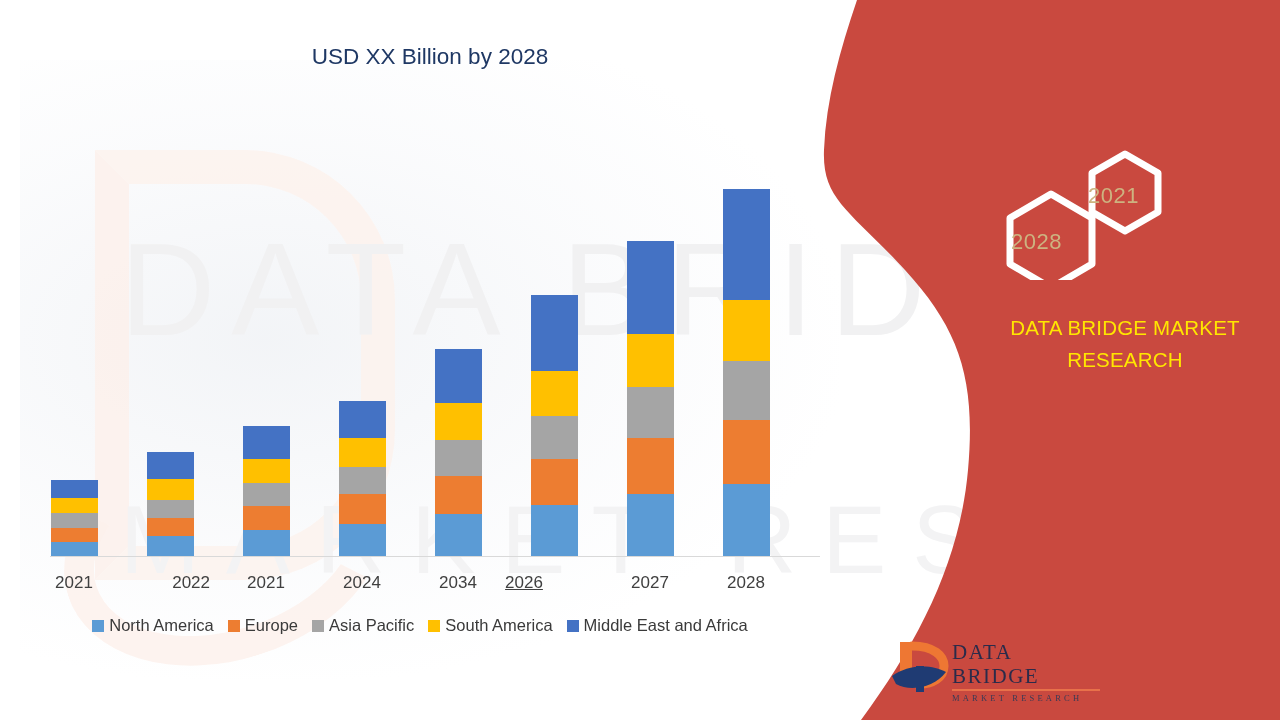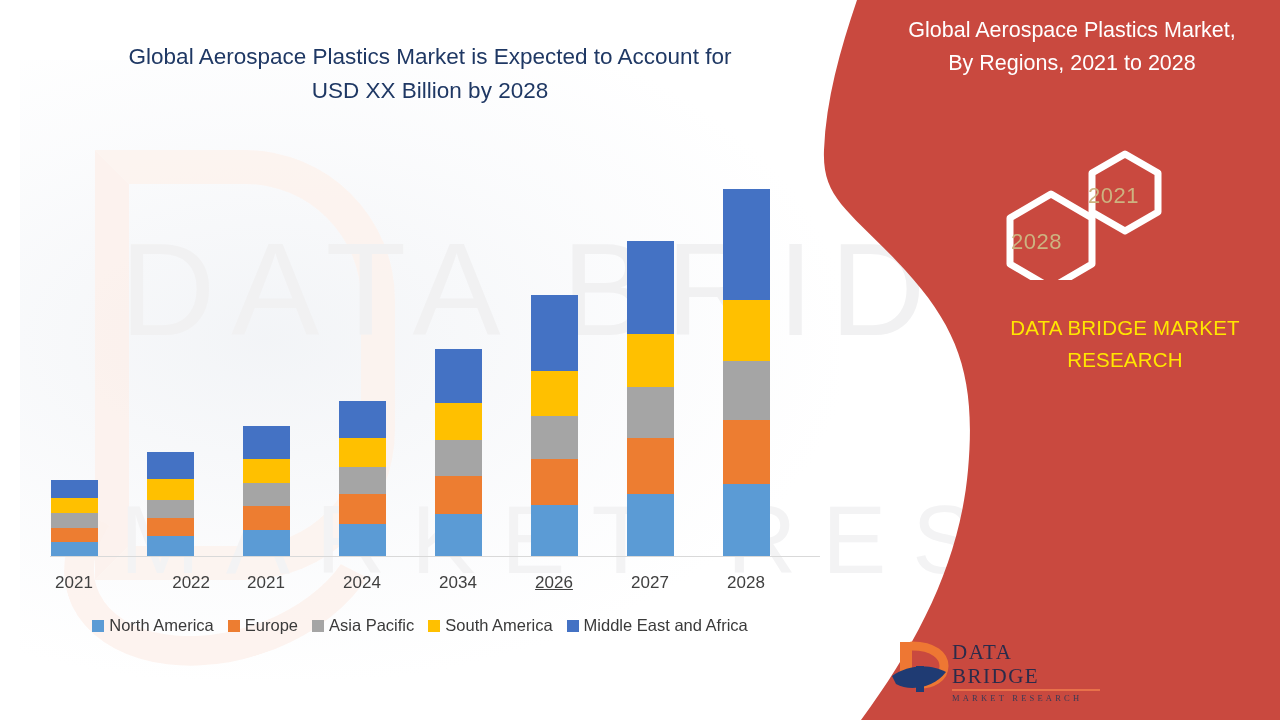--- a/index.html
+++ b/index.html
@@ -179,21 +179,20 @@
 
 <div id="stage">
 
   <div class="wm-soft"></div>
   <div class="wm-b"></div>
   <div class="wm-swoosh"></div>
   <div class="wm-text">DATA BRIDGE</div>
   <div class="wm-text l2">MARKET RESEARCH</div>
 
   <div class="chart-title">
-    <div>Global Aerospace Plastics Market is Expected to Account for</div>
     <div>USD XX Billion by 2028</div>
   </div>
 
   <div class="plot">
     <div class="axis-line"></div>
     <div id="bars">
         <div class="bar" style="left: 50.5px;">
           <div class="seg" style="height: 13.7421px; background: rgb(91, 155, 213);"></div>
           <div class="seg" style="height: 14.7237px; background: rgb(237, 125, 49);"></div>
           <div class="seg" style="height: 14.7237px; background: rgb(165, 165, 165);"></div>
@@ -249,21 +248,21 @@
           <div class="seg" style="height: 60.8579px; background: rgb(255, 192, 0);"></div>
           <div class="seg" style="height: 110.918px; background: rgb(68, 114, 196);"></div>
         </div>
       </div>
     <div class="xlabels" id="xlabels">
         <div class="xlab" style="left: 34px;">2021</div>
         <div class="xlab" style="left: 130px; text-align: right;">2022</div>
         <div class="xlab" style="left: 226px;">2021</div>
         <div class="xlab" style="left: 322px;">2024</div>
         <div class="xlab" style="left: 418px;">2034</div>
-        <div class="xlab" style="left: 514px; text-decoration: underline;">2026</div>
+        <div class="xlab" style="left: 484px; text-decoration: underline;">2026</div>
         <div class="xlab" style="left: 610px;">2027</div>
         <div class="xlab" style="left: 706px;">2028</div>
       </div>
     <div class="legend" id="legend">
         <div class="lg-item">
           <span class="lg-swatch" style="background: rgb(91, 155, 213);"></span>
           <span class="lg-label">North America</span>
         </div>
         <div class="lg-item">
           <span class="lg-swatch" style="background: rgb(237, 125, 49);"></span>
@@ -287,24 +286,20 @@
   <div class="red-panel">
     <svg width="1280" height="720" viewBox="0 0 1280 720">
       <path id="redshape" d="M 857,0 L 1280,0 L 1280,720 L 861,720
                C 920,640 960,560 968,470
                C 976,380 960,330 905,270
                C 850,210 822,200 824,150
                C 826,100 840,50 857,0 Z" fill="#c9493f"></path>
     </svg>
   </div>
 
-  <div class="rp-title">
-    <div>Global Aerospace Plastics Market,</div>
-    <div>By Regions, 2021 to 2028</div>
-  </div>
 
   <div class="hexwrap">
     <svg width="200" height="130" viewBox="0 0 200 130">
       <polygon points="140,4 173,23 173,62 140,81 107,62 107,23" fill="none" stroke="#ffffff" stroke-width="7" stroke-linejoin="round"></polygon>
       <polygon points="66,44 107,68 107,114 66,138 25,114 25,68" fill="none" stroke="#ffffff" stroke-width="7" stroke-linejoin="round"></polygon>
     </svg>
     <div class="hex-label a">2021</div>
     <div class="hex-label b">2028</div>
   </div>
 

